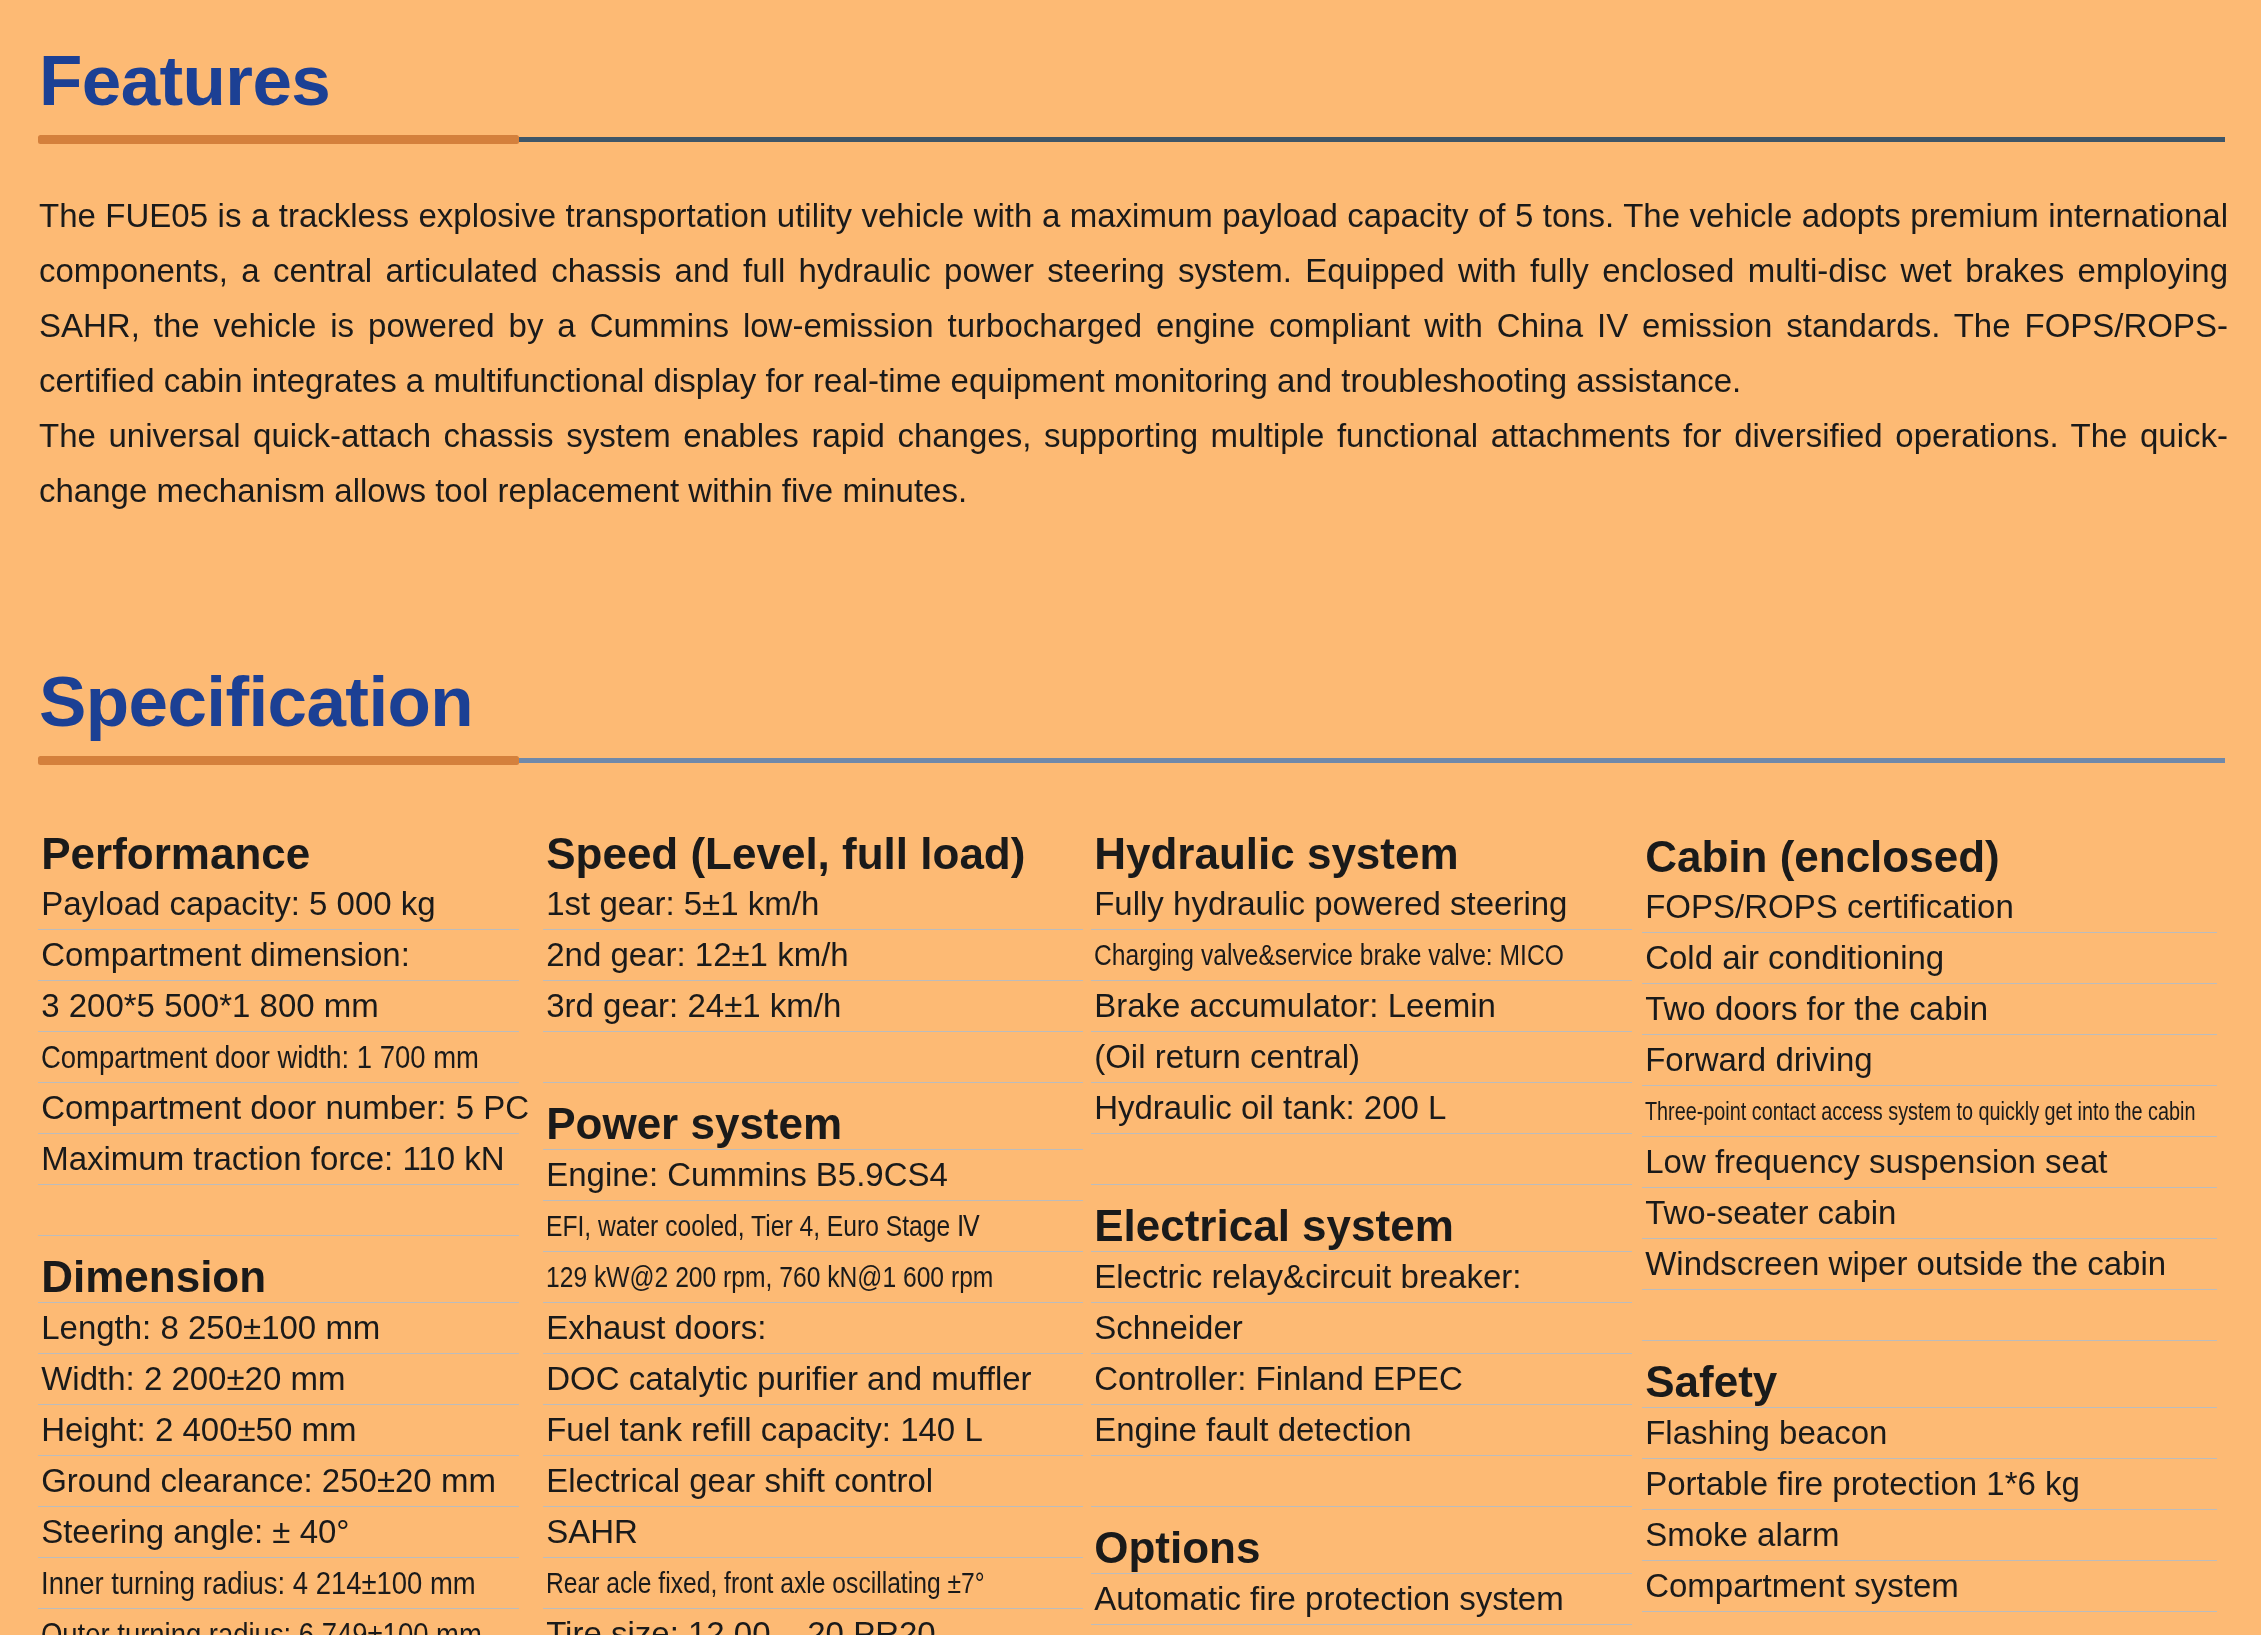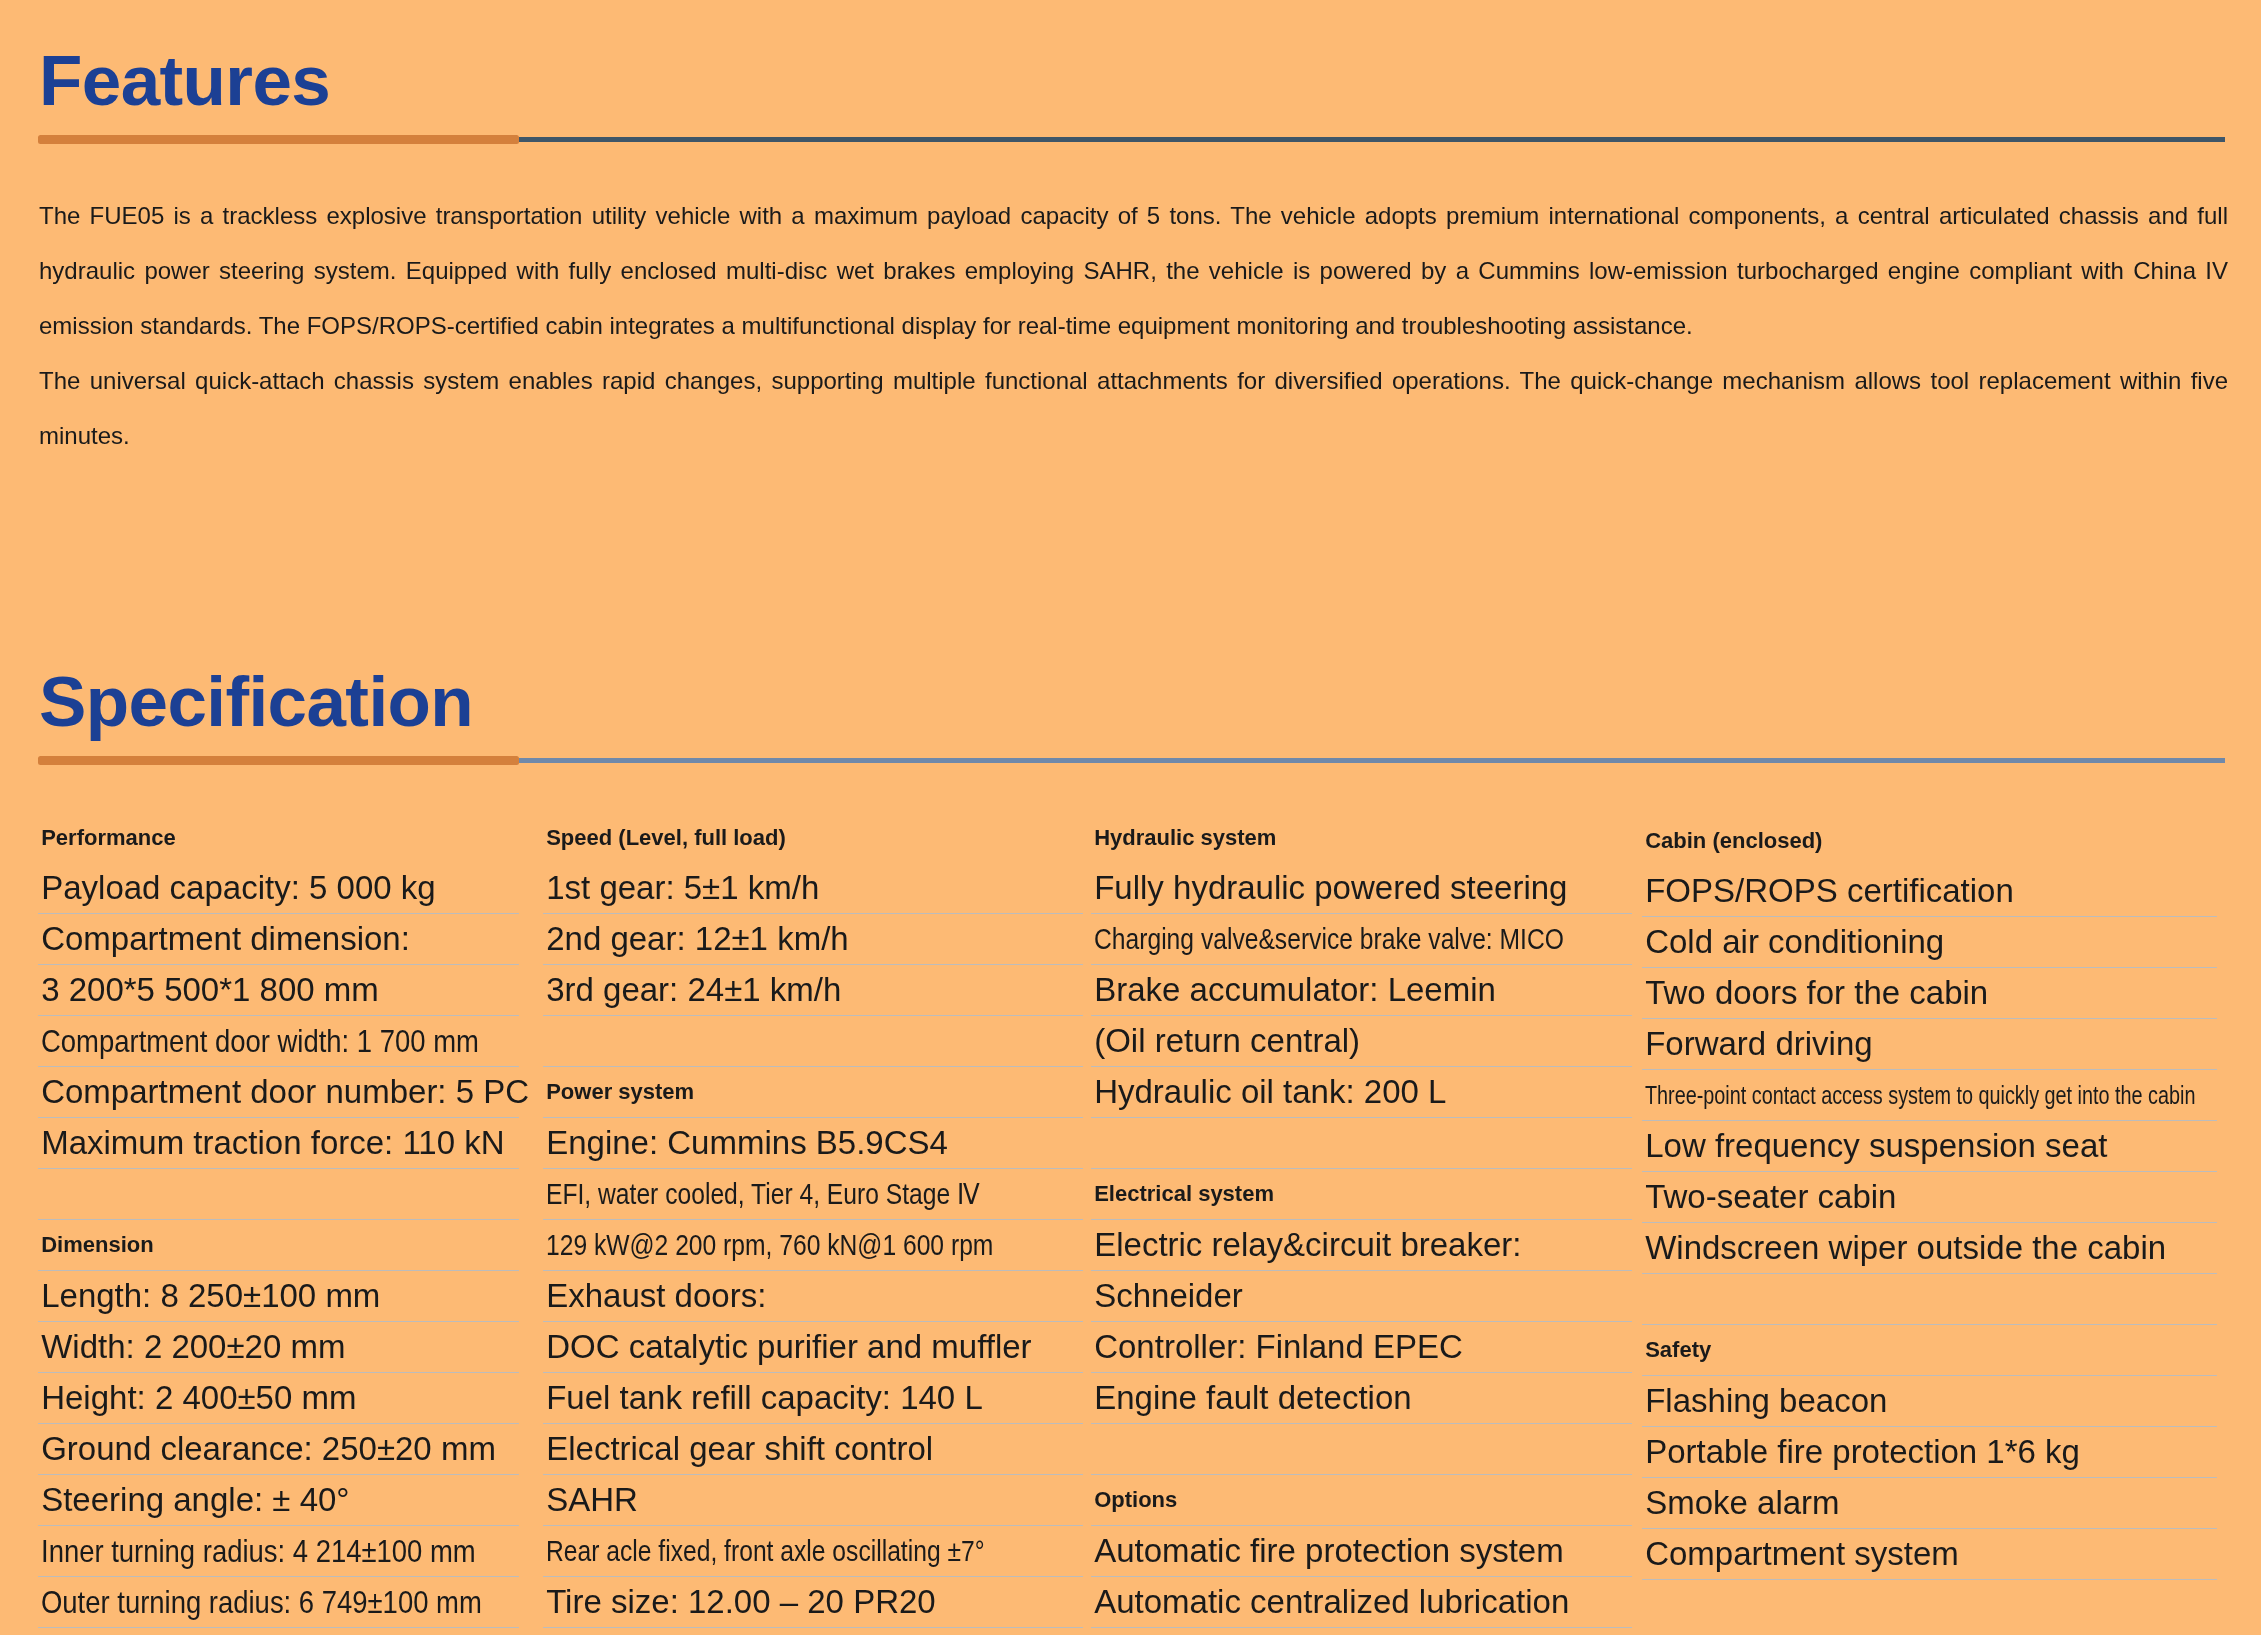--- a/index.html
+++ b/index.html
@@ -41,21 +41,21 @@
   }
   .rule-line{flex:1;height:4.4px;}
   #features-rule .rule-line{background:var(--features-rule,#3f5668);}
   #spec-rule .rule-line{background:var(--specification-rule,#7089aa);}
 
   #features-paragraphs{
     position:absolute;
     left:39px;
     top:188px;
     width:2189px;
-    font-size:24px;
+    font-size:33px;
     line-height:55px;
     text-align:justify;
     color:var(--body-text,#1a1a1a);
   }
   #features-paragraphs p{margin:0;}
 
   .spec-col{
     position:absolute;
     top:812px;
   }
@@ -69,21 +69,21 @@
     box-sizing:border-box;
     display:flex;
     align-items:center;
     padding-left:3.2px;
     border-bottom:1.9px solid var(--row-divider,#bcbcbc);
     font-size:33px;
     white-space:nowrap;
     color:var(--body-text,#1a1a1a);
   }
   .spec-row:first-child{border-bottom:none;}
-  .spec-row.hdr{font-weight:bold;font-size:22px;}
+  .spec-row.hdr{font-weight:bold;font-size:44px;margin-top:16px;}
   .spec-row span{display:inline-block;white-space:nowrap;}
   .spec-row.c span{font-size:29px;transform:scaleX(.85);transform-origin:0 50%;}
   .spec-row.c1 span{font-size:30.5px;transform:scaleX(.9);transform-origin:0 50%;}
   .spec-row.cc span{font-size:25.4px;transform:scaleX(.78);transform-origin:0 50%;}
 </style>
 </head>
 <body>
 
 <div class="page">
 

